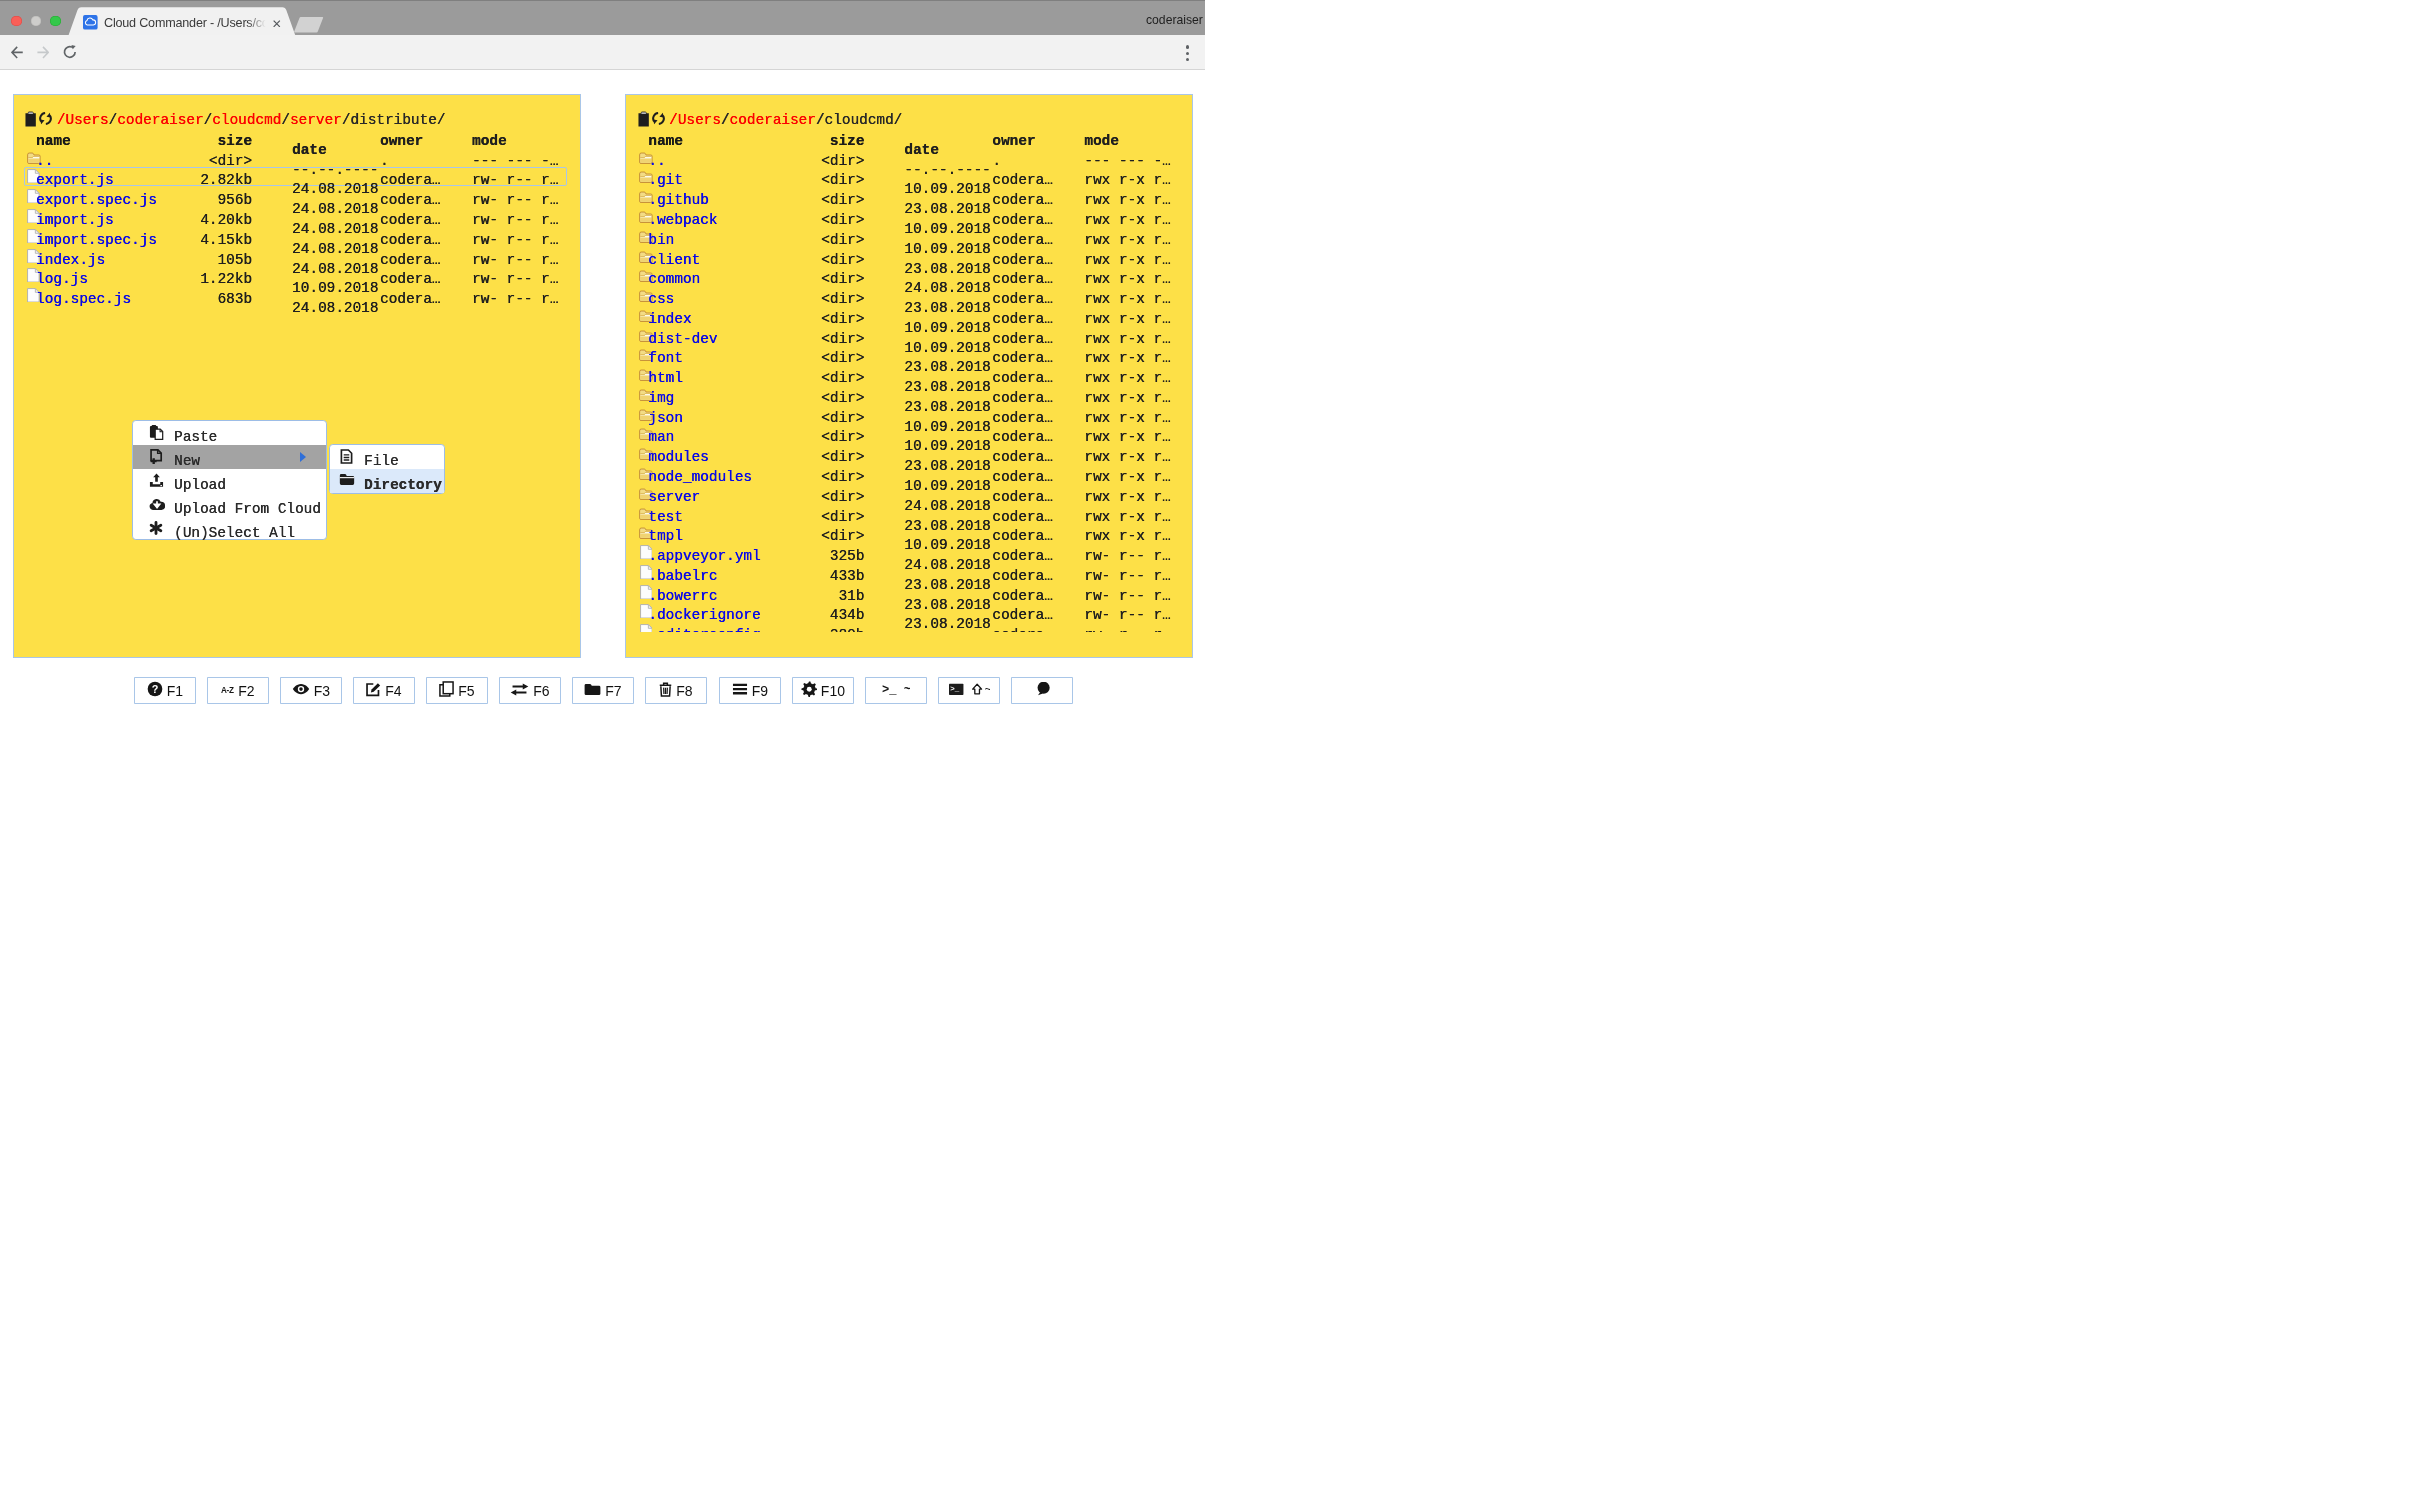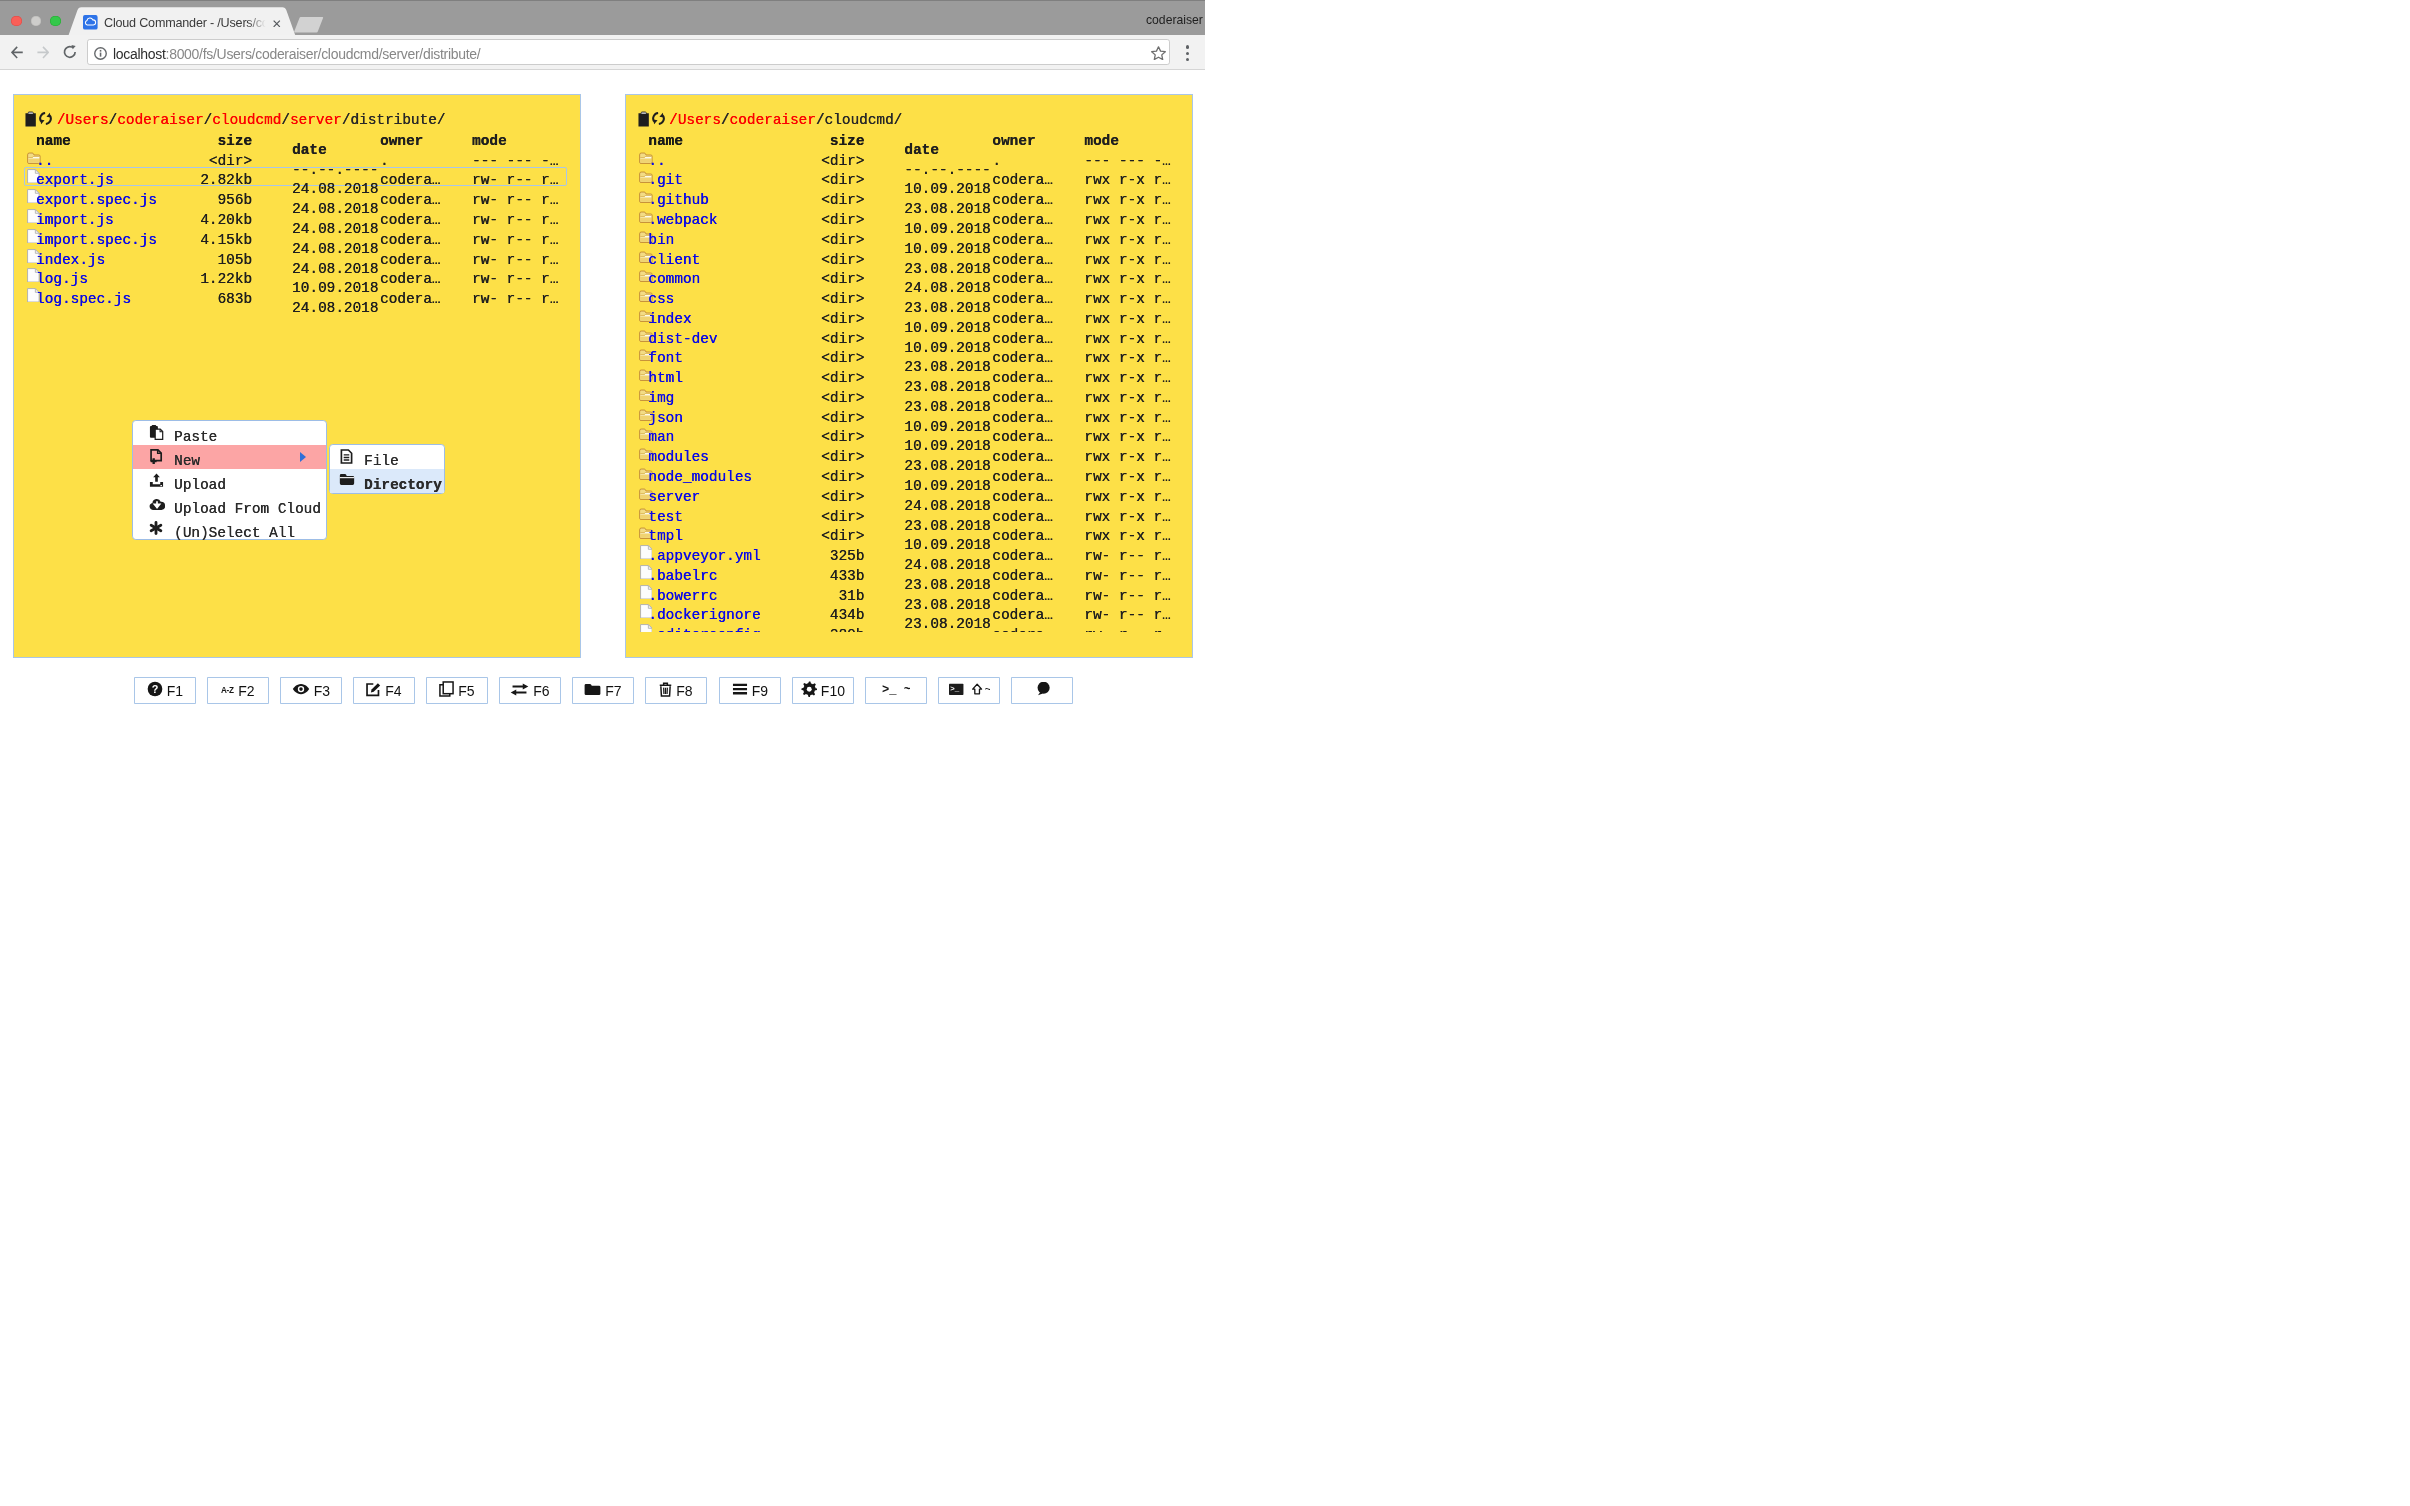--- a/index.html
+++ b/index.html
@@ -39,21 +39,21 @@
 .c-size { position:absolute; left:122px; top:0; width:105px; text-align:right; color:#1f1f1f; }
 .c-date { position:absolute; left:255px; top:9px; color:#1f1f1f;margin-left:12px; }
 .c-owner { position:absolute; left:355px; top:0; color:#1f1f1f; }
 .c-mode { position:absolute; left:447px; top:0; color:#1f1f1f; }
 .phead .c-size { color:#1a1a1a; }
 
 
 .menu { position:absolute; left:132px; top:420px; width:195px; height:120px; background:#fff;
   border:0.9px solid #9dbde6; border-radius:3.8px; font-family:"Liberation Mono", monospace; font-size:14.4px; z-index:5; text-shadow:0.3px 0 0 currentColor; }
 .mitem { position:relative; height:24px; }
-.menu .mitem.hl { background:#fca5a5; }
+.menu .mitem.hl { background:#a3a3a3; }
 .mic { position:absolute; left:16px; top:4.2px; width:16px; height:16px; }
 .mtxt { position:absolute; left:41px; top:8px; color:#2b2b2b; white-space:pre; }
 .marrow { position:absolute; right:20px; top:6.6px; width:0; height:0; border-left:6px solid #2f6fd8;
   border-top:5.1px solid transparent; border-bottom:5.1px solid transparent; }
 .submenu { position:absolute; left:329px; top:444px; width:116px; height:50px; background:#fff;
   border:0.9px solid #9dbde6; border-radius:3.8px; font-family:"Liberation Mono", monospace; font-size:14.4px; z-index:6; text-shadow:0.3px 0 0 currentColor; }
 .submenu .mitem { height:24px; }
 .submenu .mitem.hl { background:#dbe9fa;font-weight:bold; }
 
 
@@ -87,31 +87,20 @@
 <span style="position:absolute;left:11px;top:10.2px"><svg style="" width="12.2" height="13" viewBox="0 0 13 14">
         <path d="M6.6 0.9 L0.9 6.9 L6.6 12.9 M1.4 6.9 L12.6 6.9" fill="none" stroke="#606467" stroke-width="1.7"></path>
       </svg></span>
 <span style="position:absolute;left:37px;top:10.2px"><svg style="" width="12.2" height="13" viewBox="0 0 13 14">
         <path d="M6.4 0.9 L12.1 6.9 L6.4 12.9 M11.6 6.9 L0.4 6.9" fill="none" stroke="#c6c9cb" stroke-width="1.7"></path>
       </svg></span>
 <span style="position:absolute;left:63px;top:9.5px"><svg style="" width="14" height="14" viewBox="0 0 15 15">
         <path d="M13 7.5 A5.7 5.7 0 1 1 9.5 2.2 L11 2.6" fill="none" stroke="#606467" stroke-width="1.8"></path>
         <path d="M9.1 0 L13.6 1.2 L10.4 4.6 Z" fill="#606467"></path>
       </svg></span>
-<div class="urlbox">
-<span style="position:absolute;left:6px;top:6.2px"><svg style="" width="13" height="13" viewBox="0 0 14 14">
-          <circle cx="7" cy="7" r="6.2" fill="none" stroke="#66696c" stroke-width="1.5"></circle>
-          <rect x="6.2" y="6" width="1.7" height="4.4" fill="#66696c"></rect>
-          <rect x="6.2" y="3.2" width="1.7" height="1.8" fill="#66696c"></rect>
-        </svg></span>
-<span class="urltxt"><span style="color:#2d2d2d">localhost</span><span style="color:#878787">:8000/fs/Users/coderaiser/cloudcmd/server/distribute/</span></span>
-<span style="position:absolute;left:1063px;top:5.5px"><svg style="" width="15" height="14" viewBox="0 0 16 15">
-          <path d="M8 0.9 L10.2 5.5 L15.3 6.1 L11.5 9.5 L12.5 14.5 L8 12 L3.5 14.5 L4.5 9.5 L0.7 6.1 L5.8 5.5 Z" fill="none" stroke="#6e6e6e" stroke-width="1.4" stroke-linejoin="round"></path>
-        </svg></span>
-</div>
 <span class="dots">
       <i></i>
       <i></i>
       <i></i>
     </span>
 </div>
 <div class="panel" style="left:12.7px">
     <div class="pclip">
 <div class="ppath">
 <span style="position:absolute;left:11.5px;top:1.4px;width:11.3px;height:16px">

